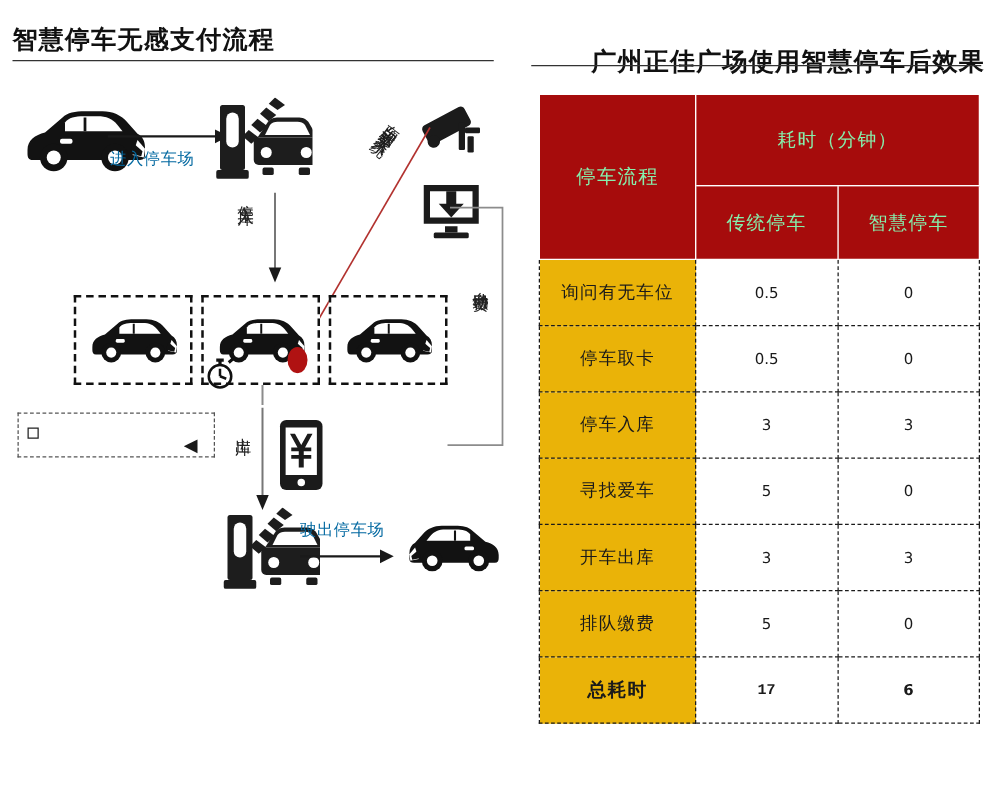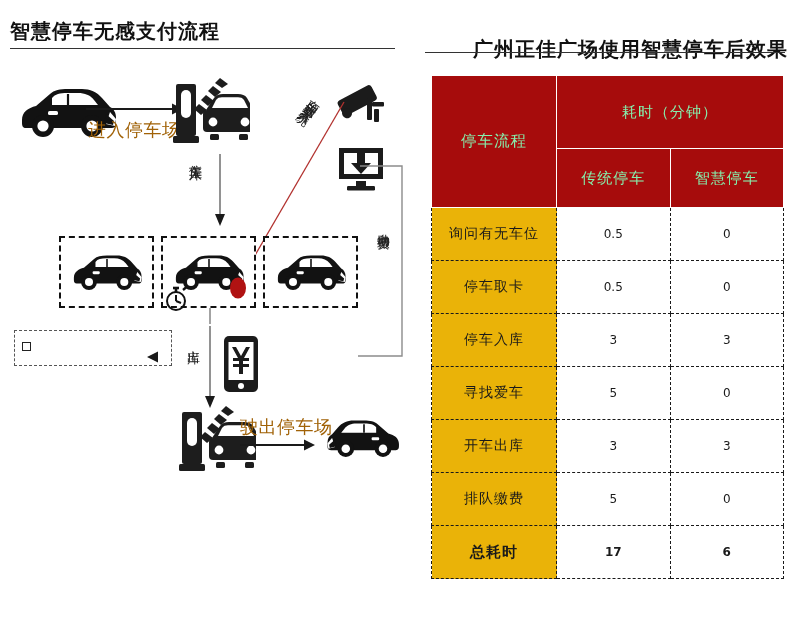--- a/index.html
+++ b/index.html
@@ -38,22 +38,22 @@
 
   
   #flow {
     position: absolute;
     left: 0;
     top: 58px;
     width: 410px;
     height: 576px;
   }
   .lbl {
-    font-size: 18px;
-    color: #a16207;
+    font-size: 13px;
+    color: #0369a1;
     white-space: nowrap;
     letter-spacing: 0.5px;
   }
   .vlbl {
     font-size: 13px;
     color: #222222;
     letter-spacing: 1px;
   }
   .stall {
     border: 2px dashed #111111;
@@ -123,21 +123,21 @@
   }
   td.val {
     background: #ffffff;
     font-size: 12px;
     color: #1a1a1a;
     height: 50px;
     border: 1.5px dashed #1a1a1a;
   }
   tr.total td.rowlabel { font-weight: bold; font-size: 15px; }
   tr.total td.val { font-weight: bold; }
-  .accent-red { color: #a01010; }
+  .accent-red { color: #a01010; font-family: Liberation Mono, monospace; }
 </style>
 </head>
 <body>
 
 <div class="abs panel-title" style="left:10px; top:18px;text-align:right;">智慧停车无感支付流程</div>
 <div class="abs title-rule" style="left:10px; top:48px; width:385px;"></div>
 
 <div class="abs panel-title" style="left:425px; top:36px;margin-left:48px;">广州正佳广场使用智慧停车后效果</div>
 <div class="abs title-rule" style="left:425px; top:52px; width:360px;"></div>
 

